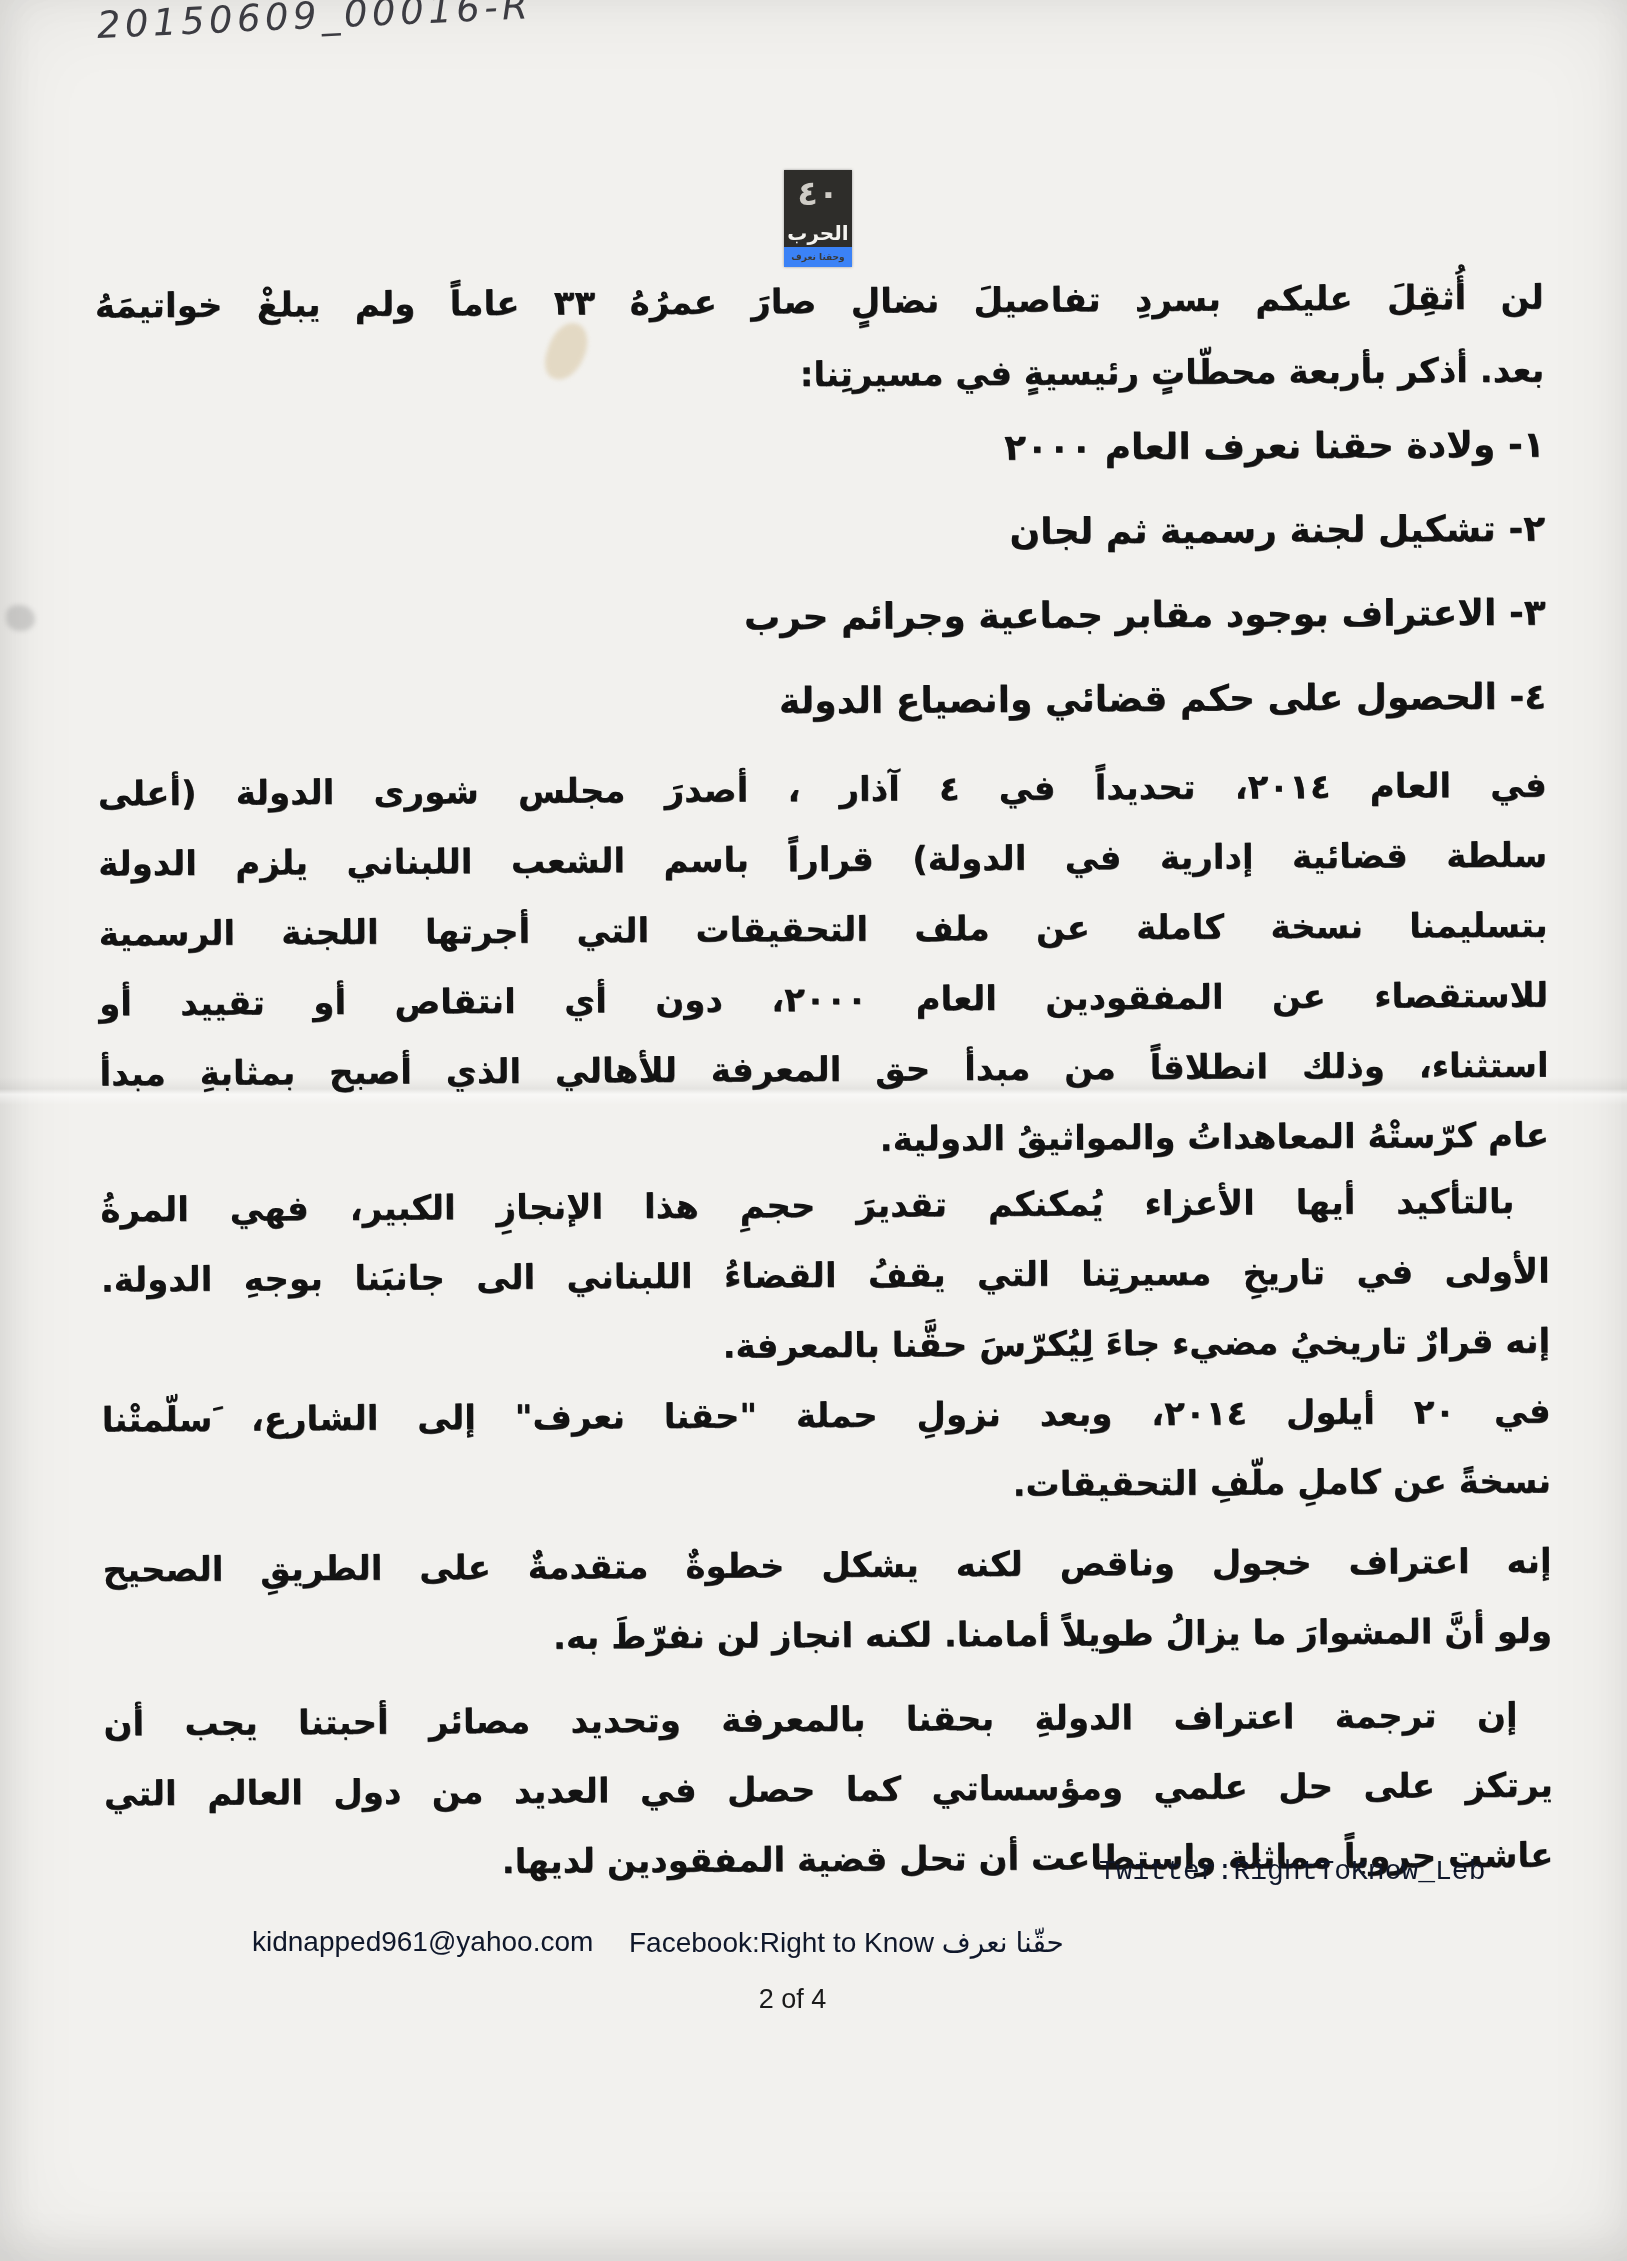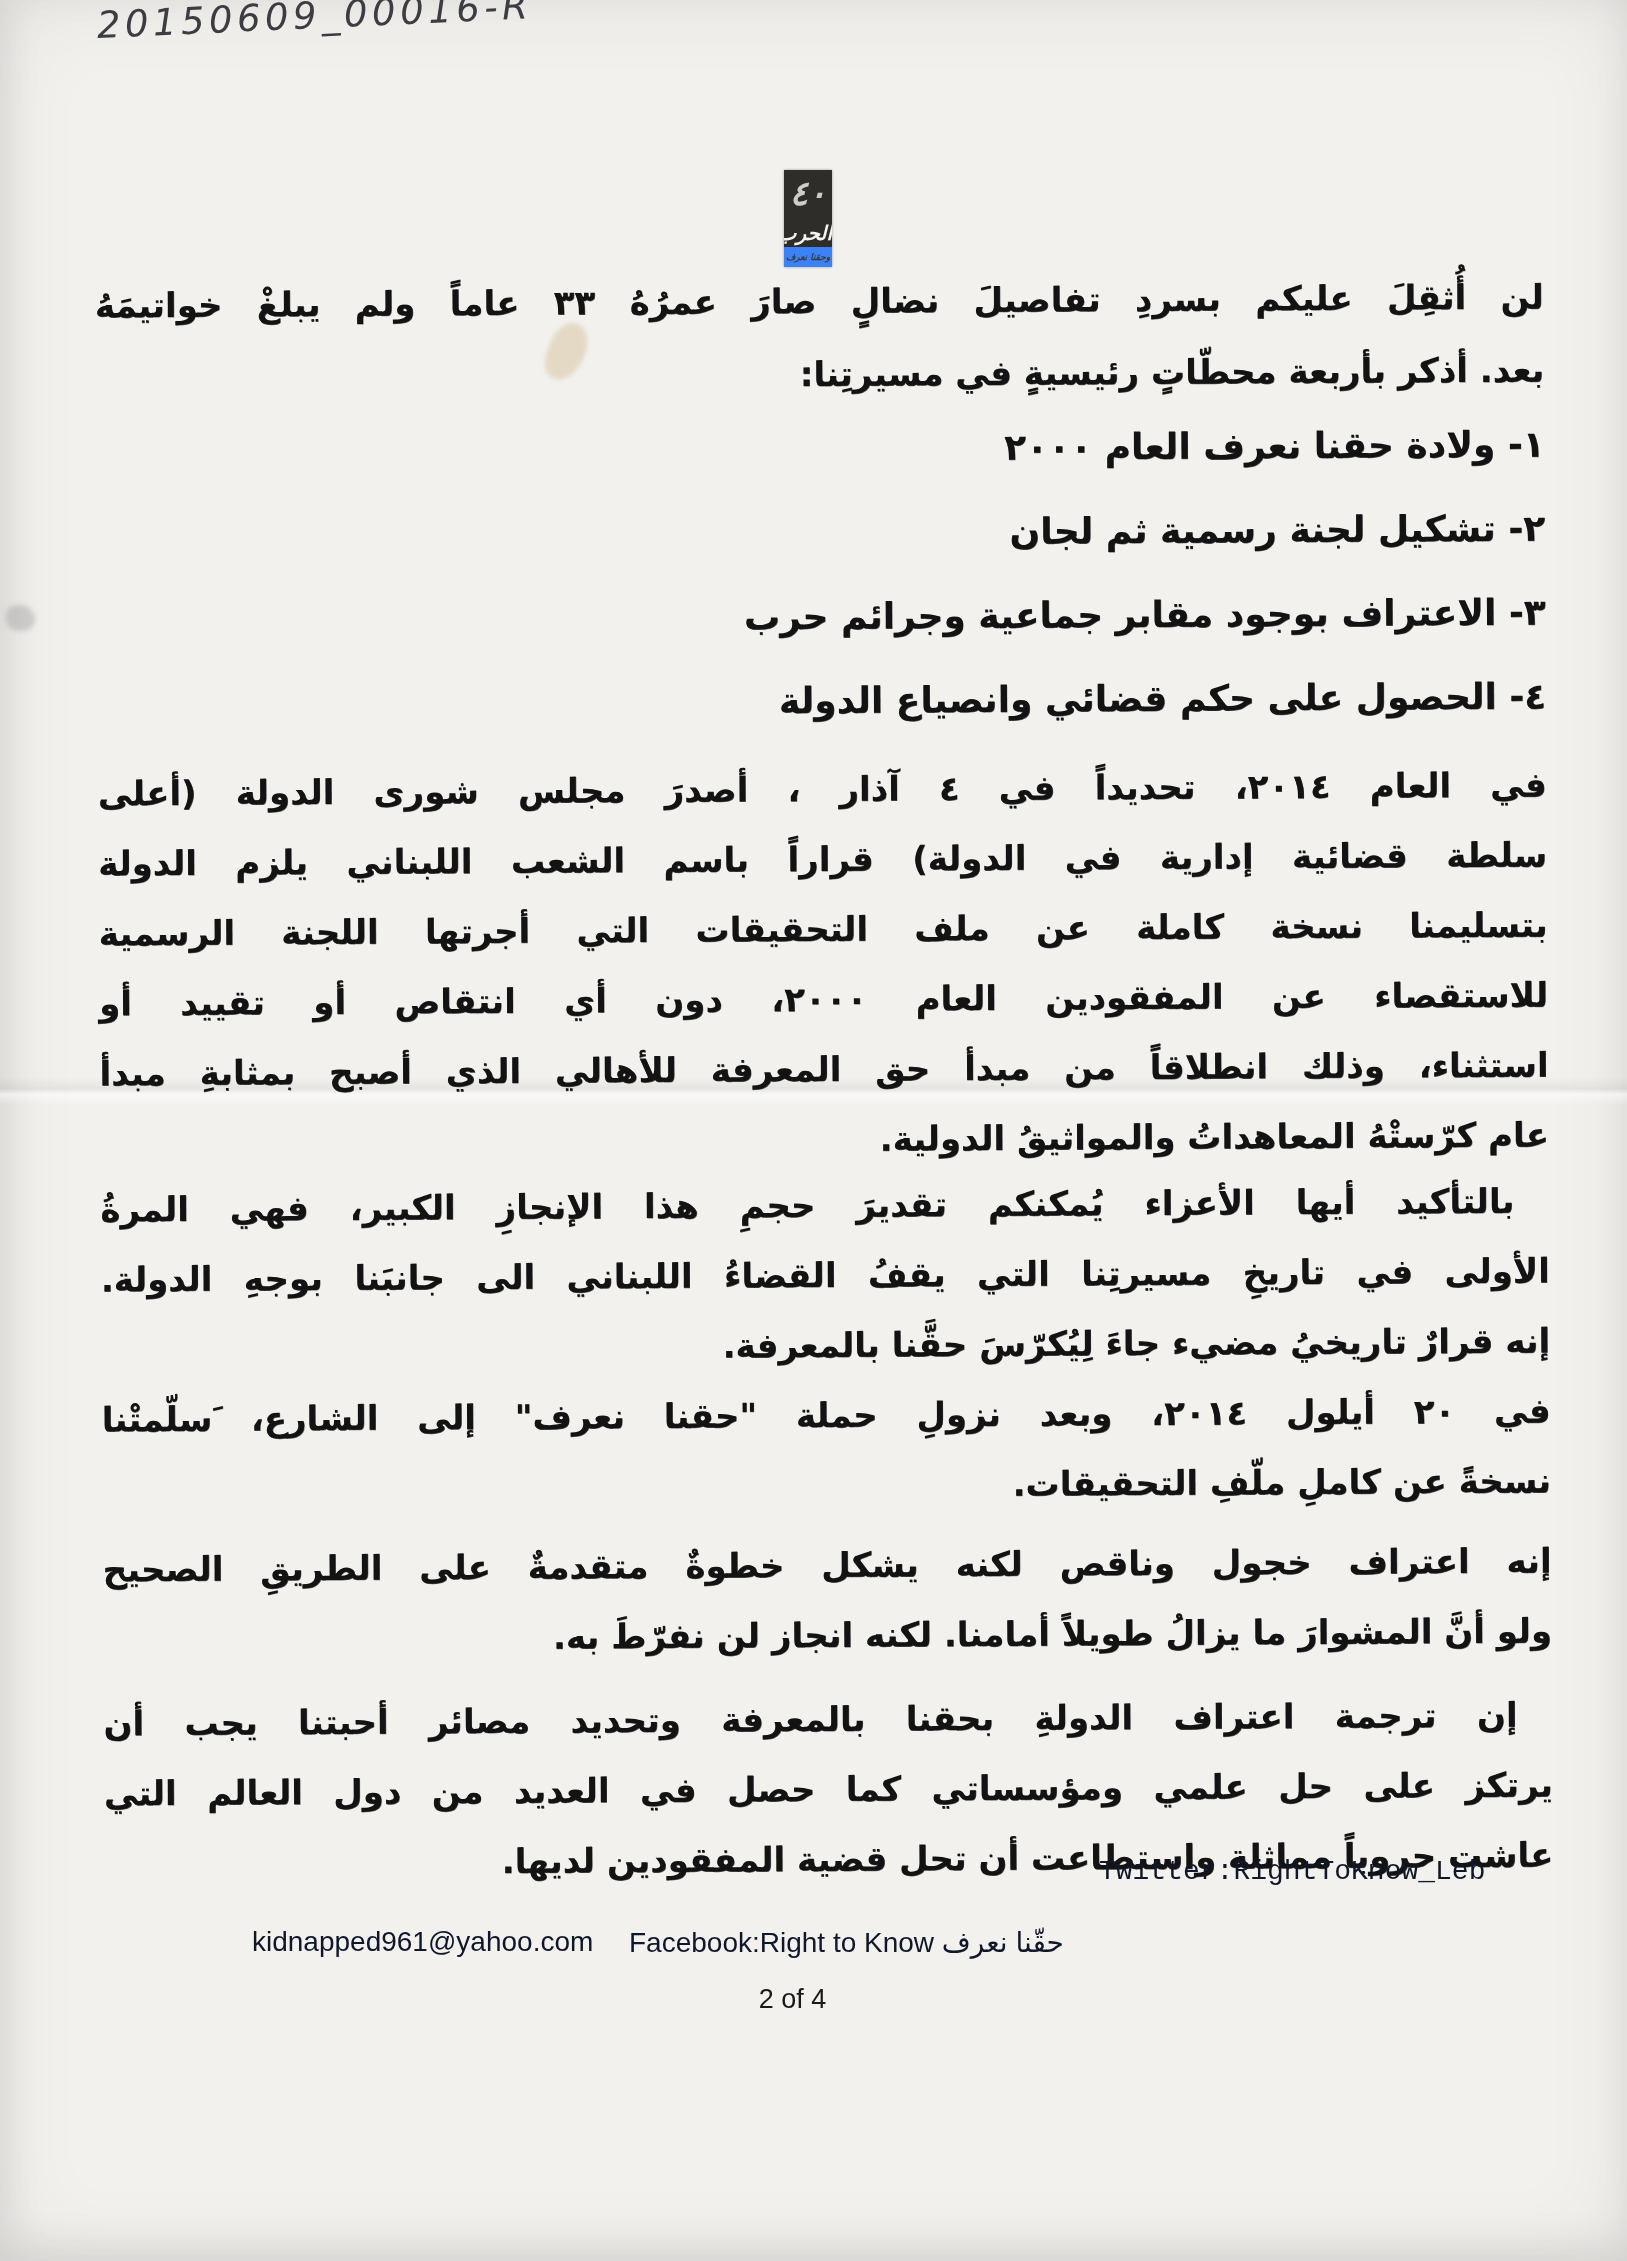--- a/index.html
+++ b/index.html
@@ -26,21 +26,21 @@
     position:absolute;left:6.4px;top:605px;width:29px;height:25.5px;
     background:#8d8d8d;opacity:.35;border-radius:40% 60% 50% 50%;filter:blur(2.6px);
   }
   .handwritten{
     position:absolute;left:96px;top:3.8px;
     font-family:"DejaVu Sans",sans-serif;font-style:italic;
     font-size:37px;letter-spacing:4.5px;color:#3c3c42;font-weight:400;
     transform:rotate(-2.6deg);transform-origin:left top;white-space:nowrap;
   }
   
-  .logo{position:absolute;left:784px;top:170px;width:48px;height:97px;box-shadow:0 0 2.6px rgba(0,0,0,.35);font-style:italic;}
+  .logo{position:absolute;left:784px;top:170px;width:68px;height:97px;box-shadow:0 0 2.6px rgba(0,0,0,.35);}
   .logo-main{height:77px;background:#2e2d2a;color:#eceae5;text-align:center;direction:rtl;overflow:hidden;}
   .logo-number{font-size:34px;font-weight:bold;line-height:40px;padding-top:2.6px;color:#cfccc6;}
   .logo-word{font-size:20px;font-weight:bold;line-height:25.5px;color:#f4f3ef;margin-top:8px;}
   .logo-strip{height:20.4px;background:#3b82f6;color:#3a3936;font-size:9px;font-weight:bold;line-height:20.4px;text-align:center;direction:rtl;letter-spacing:0.6px;}
   
   .content{
     position:absolute;left:93px;top:0;width:1449px;height:1915px;
     direction:rtl;color:#131313;font-weight:700;
     font-family:"DejaVu Sans",sans-serif;
     transform:rotate(-0.35deg);transform-origin:center top;

